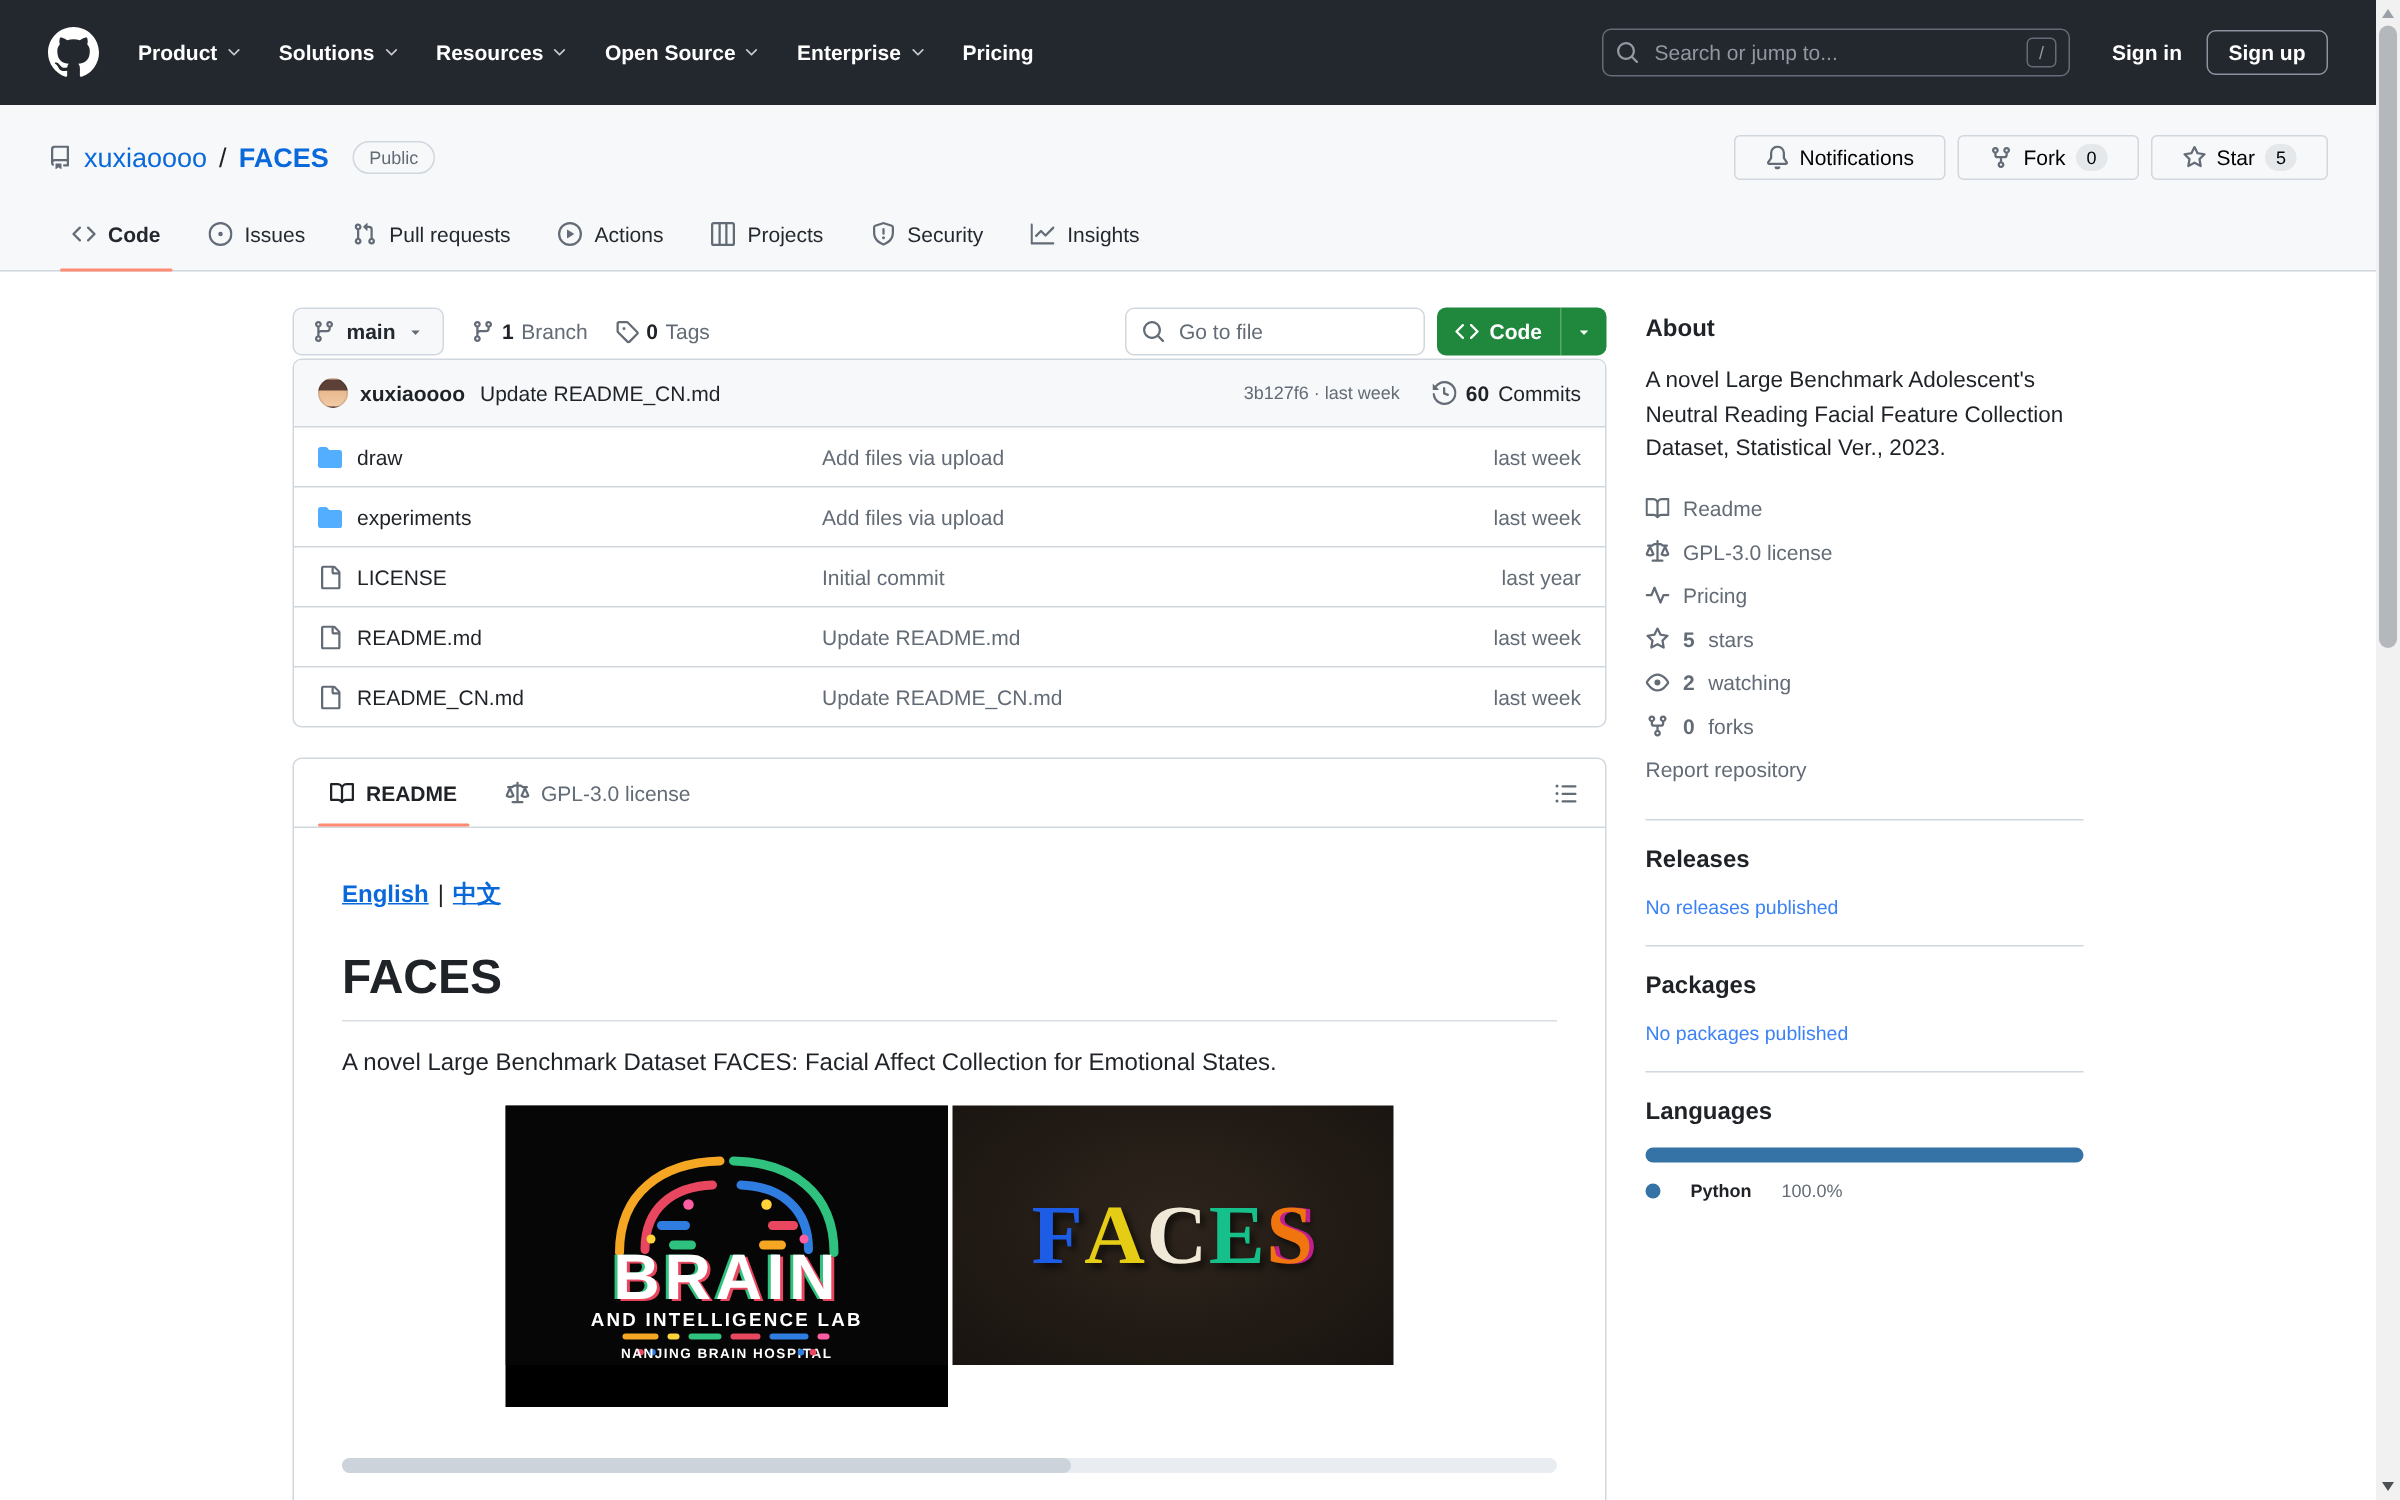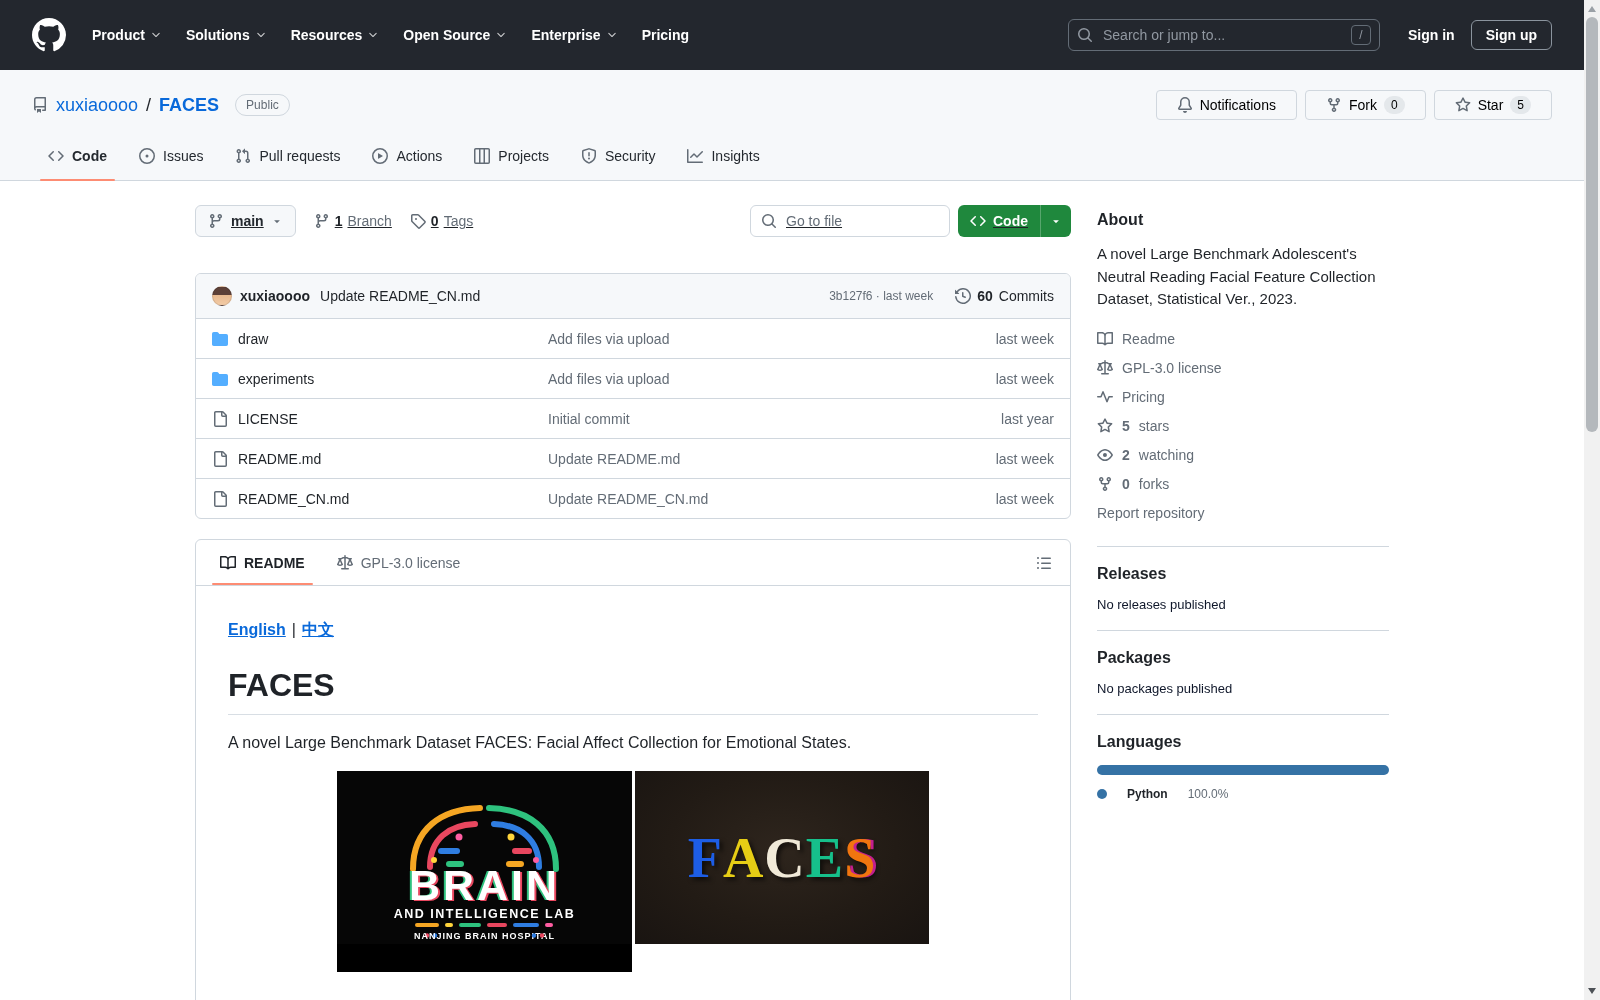--- a/index.html
+++ b/index.html
@@ -38,21 +38,21 @@
   .counter { background:rgba(175,184,193,.25); border-radius:999px; padding:0 7px; font-size:12px; line-height:18px; height:18px; }
   .tabs { display:flex; margin-top:12px; }
   .tab { display:flex; align-items:center; gap:8px; padding:0 16px; height:48px; font-size:14px; color:#24292f; position:relative; cursor:pointer; }
   .tab .oct { color:#636c76; }
   .tab.active { font-weight:600; }
   .tab.active::after { content:""; position:absolute; left:8px; right:8px; bottom:-1px; height:2px; border-radius:3px; background:#fd8c73; }
 
   
   .container { width:1194px; margin:0 auto; padding-top:24px; display:grid; grid-template-columns:876px 292px; column-gap:26px; }
 
-  .toolbar { display:flex; margin-bottom:36px;text-decoration:underline; }
+  .toolbar { display:flex; margin-bottom:2px; }
   .branch-btn { display:inline-flex; align-items:center; gap:7px; height:32px; padding:0 12px; background:#f6f8fa; border:1px solid #d0d7de; border-radius:6px; font-weight:600; font-size:14px; font-family:inherit; color:#24292f; cursor:pointer; }
   .branch-btn .oct, .branch-btn .tri { color:#636c76; }
   .meta-link { display:inline-flex; align-items:center; gap:5px; color:#636c76; margin-left:18px; cursor:pointer; }
   .meta-link b { color:#1f2328; }
   .gotofile { margin-left:auto; width:200px; height:32px; border:1px solid #d0d7de; border-radius:6px; background:#fff; display:flex; align-items:center; gap:7px; padding:0 10px; color:#636c76; }
   .gotofile input { flex:1; border:none; outline:none; background:transparent; font-size:14px; font-family:inherit; color:#1f2328; width:100%; }
   .gotofile input::placeholder { color:#636c76; }
   .code-btn { margin-left:8px; display:inline-flex; align-items:center; height:32px; background:#1f883d; color:#fff; border:none; border-radius:6px; font-size:14px; font-weight:600; font-family:inherit; cursor:pointer; padding:0; }
   .code-btn .main-part { display:flex; align-items:center; gap:7px; padding:0 12px; }
   .code-btn .caret-part { padding:0 9px; border-left:1px solid rgba(255,255,255,.25); height:100%; display:flex; align-items:center; }
@@ -95,21 +95,21 @@
   .h-scroll .thumb { position:absolute; left:0; top:0; height:10px; width:60%; background:#ccd3db; border-radius:5px; }
 
   
   .sidebar { padding-top:6px; }
   .side-h { font-size:16px; font-weight:600; margin:0 0 14px; }
   .about-desc { font-size:15px; line-height:1.5; margin:0 0 14px; color:#1f2328; }
   .meta-item { display:flex; align-items:center; gap:9px; color:#636c76; min-height:29px; font-size:14px; cursor:pointer; }
   .meta-item .oct { flex:none; }
   .meta-item b { color:#636c76; }
   .divider { border:none; border-top:1px solid #d0d7de; margin:18px 0; }
-  .side-empty { font-size:13px; color:#0f172a; margin:0; }
+  .side-empty { font-size:13px; color:#3b82f6; margin:0; }
   .lang-bar { height:10px; border-radius:5px; margin:14px 0 12px; }
   .lang-legend { display:flex; align-items:center; gap:20px; font-size:12px; cursor:pointer; }
   .lang-dot { width:10px; height:10px; border-radius:50%; }
   .lang-name { font-weight:600; color:#1f2328; }
   .lang-pct { color:#636c76; }
 
   
   .vscroll { position:absolute; top:0; right:0; width:16px; height:1000px; background:#f1f1f1; cursor:pointer; }
   .vscroll .thumb { position:absolute; top:17px; left:2px; width:12px; height:415px; background:#b4b8bc; border-radius:6px; }
   .arr { position:absolute; left:4px; width:0; height:0; border-left:4px solid transparent; border-right:4px solid transparent; }

